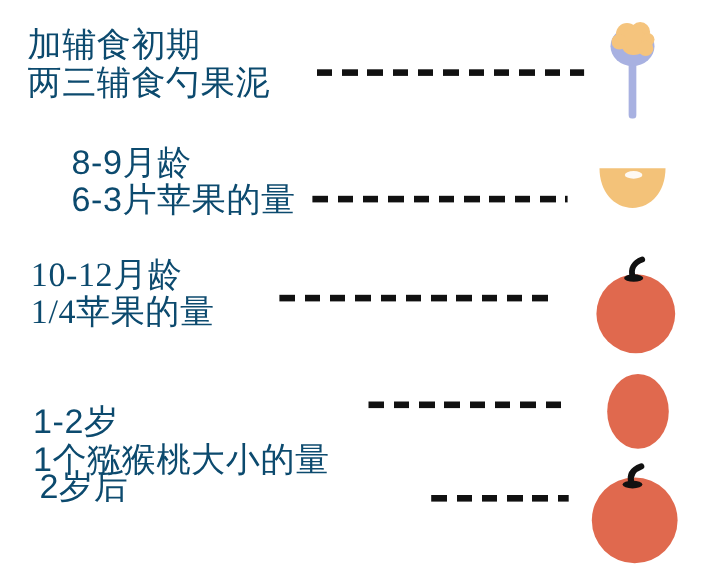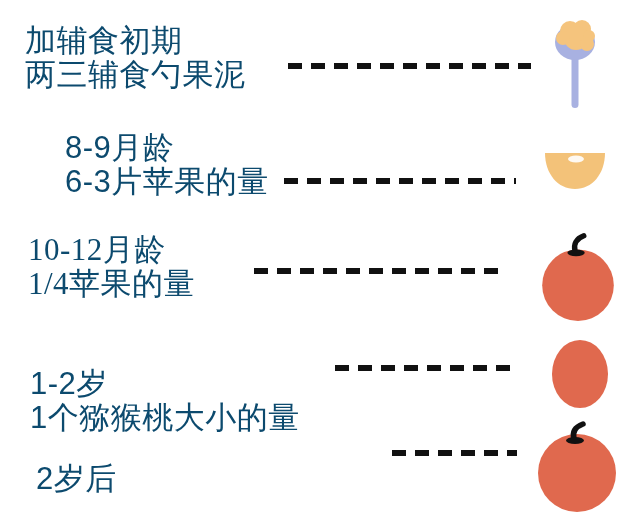--- a/index.html
+++ b/index.html
@@ -75,21 +75,21 @@
 
   <div class="stage-text" style="left:30px; top:336px;margin-top:31px;">
     <div>1-2岁</div>
     <div>1个猕猴桃大小的量</div>
   </div>
   <div class="dash-line" style="left:335px; top:365px; width:180px;"></div>
   <svg class="icon" style="left:551px; top:339px;" width="58" height="70" viewBox="0 0 58 70">
     <ellipse cx="29" cy="35" rx="28" ry="34" fill="#e0694e"></ellipse>
   </svg>
 
-  <div class="stage-text" style="left:36px; top:426px;margin-top:36px;">
+  <div class="stage-text" style="left:36px; top:426px;">
     <div>2岁后</div>
   </div>
   <div class="dash-line" style="left:392px; top:450px; width:125px;"></div>
   <svg class="icon" style="left:537px; top:419px;" width="80" height="94" viewBox="0 0 80 94">
     <circle cx="40" cy="54" r="39" fill="#e0694e"></circle>
     <path d="M46 5 C38 8 35 13 37 20" fill="none" stroke="#111111" stroke-width="5.5" stroke-linecap="round"></path>
     <ellipse cx="38" cy="21.5" rx="9" ry="3.5" fill="#111111"></ellipse>
   </svg>
 
 </div>

